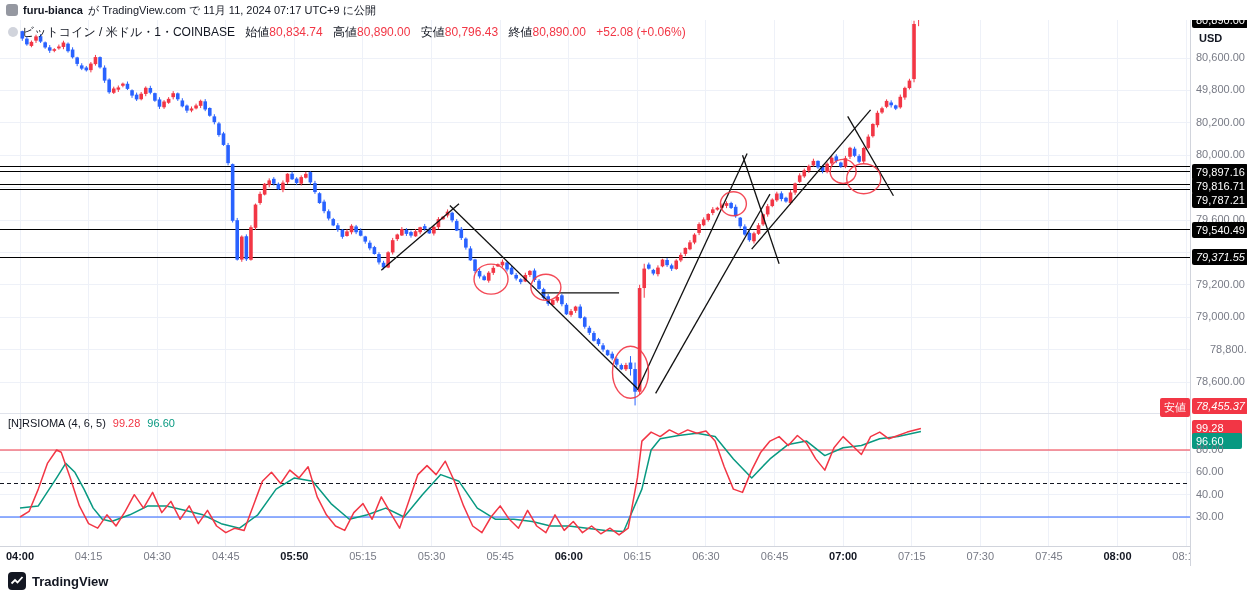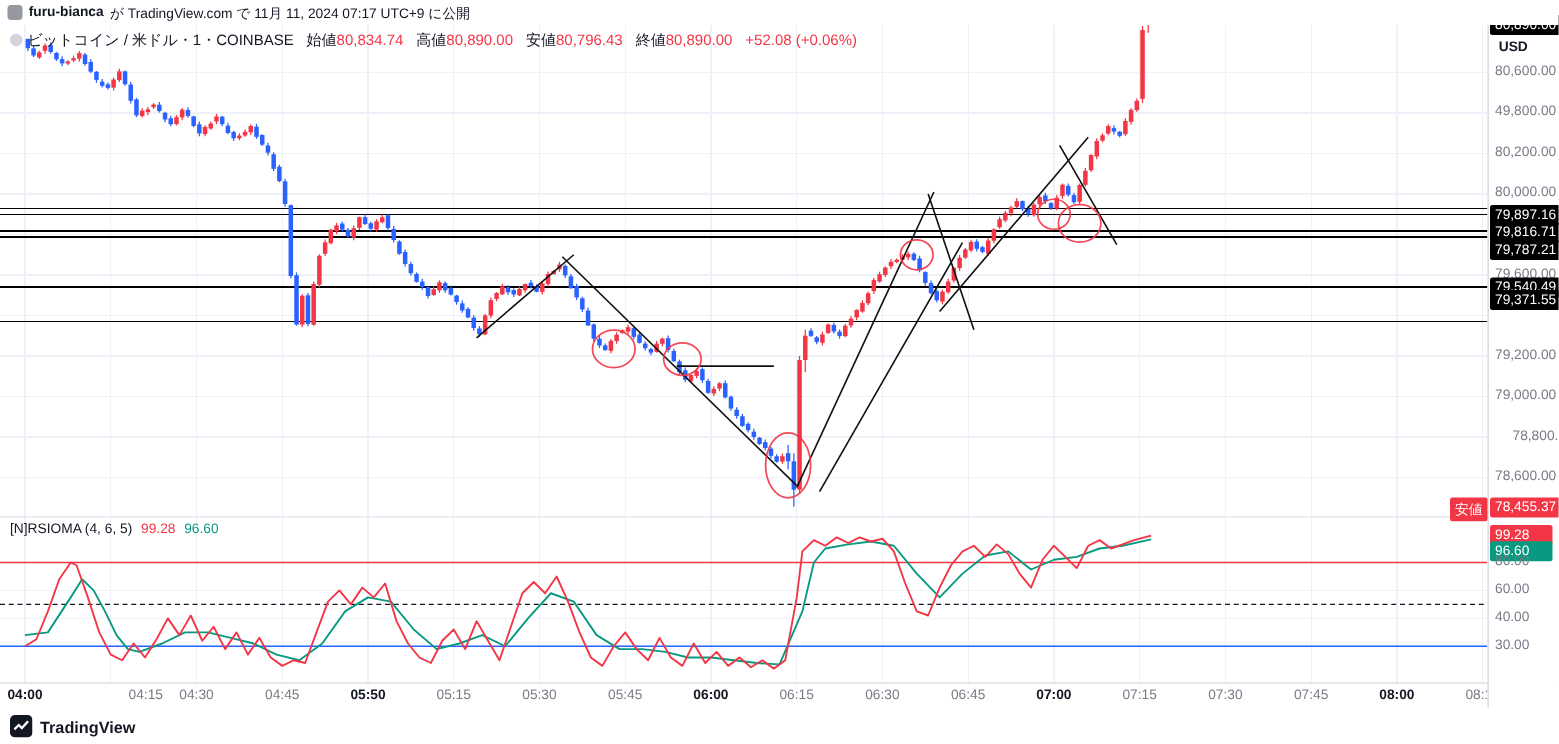--- a/index.html
+++ b/index.html
@@ -20,21 +20,21 @@
   .rsi-legend .v1{color:#f23645;margin-left:7px;}
   .rsi-legend .v2{color:#089981;margin-left:7px;}
   .price-axis{position:absolute;top:0;left:1190px;width:57px;height:566px;border-left:1px solid #d1d4dc;
         background:#fff;z-index:5;font-size:11px;box-sizing:border-box;}
   .tick{position:absolute;left:5px;color:#787b86;white-space:nowrap;font-size:11px;}
   .black-label{position:absolute;left:1px;width:50px;background:#000;color:#fff;padding:2px 2px 2px 4px;
         border-radius:2px;white-space:nowrap;font-size:11px;}
   .last-price{top:12px;}
   .usd{position:absolute;top:32px;left:8px;color:#131722;font-weight:600;font-size:11px;}
   .low-value{position:absolute;top:398px;left:1px;width:50px;background:#f23645;color:#fff;
-        padding:2px 2px 2px 4px;border-radius:2px;font-size:11px;}
+        padding:2px 2px 2px 4px;border-radius:2px;font-size:11px;font-style:italic;}
   .low-tag{position:absolute;top:398px;left:1160px;background:#f23645;color:#fff;font-size:11px;
         padding:2px 4px;border-radius:2px;z-index:6;white-space:nowrap;}
   .rsi-val{position:absolute;left:1px;width:44px;color:#fff;font-size:11px;padding:2px 2px 2px 4px;border-radius:2px;}
   .v99{top:420px;background:#f23645;}
   .v96{top:433px;background:#089981;}
   .time-axis{position:absolute;top:547px;left:0;width:1190px;height:19px;background:#fff;z-index:3;overflow:hidden;}
   .tlabel{position:absolute;top:3px;transform:translateX(-50%);font-size:11px;color:#787b86;white-space:nowrap;}
   .tlabel.major{color:#131722;font-weight:700;}
   .hsep{position:absolute;left:0;width:1247px;height:1px;background:#e0e3eb;z-index:2;}
   .sep-panel{top:413px;width:1190px;}
@@ -549,30 +549,30 @@
       <div class="tick" style="top: 148.2px;">80,000.00</div>
       <div class="tick" style="top: 213px;">79,600.00</div>
       <div class="tick" style="top: 277.8px;">79,200.00</div>
       <div class="tick" style="top: 310.2px;">79,000.00</div>
       <div class="tick" style="top: 342.6px; margin-left: 14px;">78,800.00</div>
       <div class="tick" style="top: 375px;">78,600.00</div>
       <div class="black-label" style="top: 164px;">79,897.16</div>
       <div class="black-label" style="top: 178px;">79,816.71</div>
       <div class="black-label" style="top: 192px;">79,787.21</div>
       <div class="black-label" style="top: 222px;">79,540.49</div>
-      <div class="black-label" style="top: 232px;">79,371.55</div>
+      <div class="black-label" style="top: 249px; font-style: italic;">79,371.55</div>
       <div class="tick" style="top: 443px;">80.00</div>
       <div class="tick" style="top: 465.34px;">60.00</div>
       <div class="tick" style="top: 487.68px;">40.00</div>
       <div class="tick" style="top: 510.02px;">30.00</div>
     </div>
 
   <div class="time-axis" id="time-axis">
       <div class="tlabel major" style="left: 20px;">04:00</div>
-      <div class="tlabel" style="left: 88.595px; margin-left: 28px;">04:15</div>
+      <div class="tlabel" style="left: 88.595px;">04:15</div>
       <div class="tlabel" style="left: 157.19px;">04:30</div>
       <div class="tlabel" style="left: 225.785px;">04:45</div>
       <div class="tlabel major" style="left: 294.38px;">05:50</div>
       <div class="tlabel" style="left: 362.975px;">05:15</div>
       <div class="tlabel" style="left: 431.57px;">05:30</div>
       <div class="tlabel" style="left: 500.165px;">05:45</div>
       <div class="tlabel major" style="left: 568.76px;">06:00</div>
       <div class="tlabel" style="left: 637.355px;">06:15</div>
       <div class="tlabel" style="left: 705.95px;">06:30</div>
       <div class="tlabel" style="left: 774.545px;">06:45</div>

